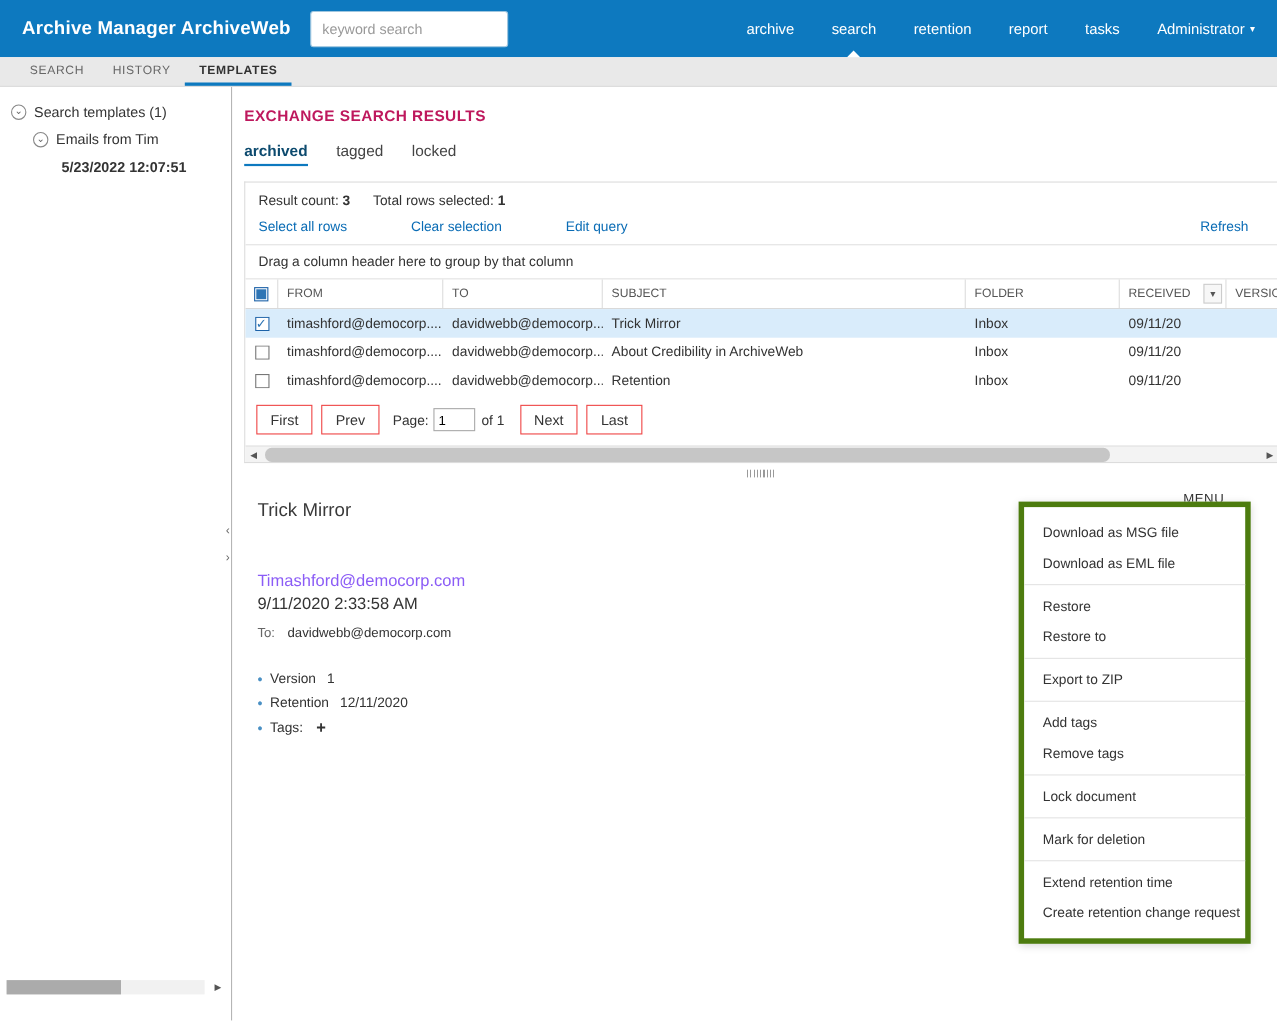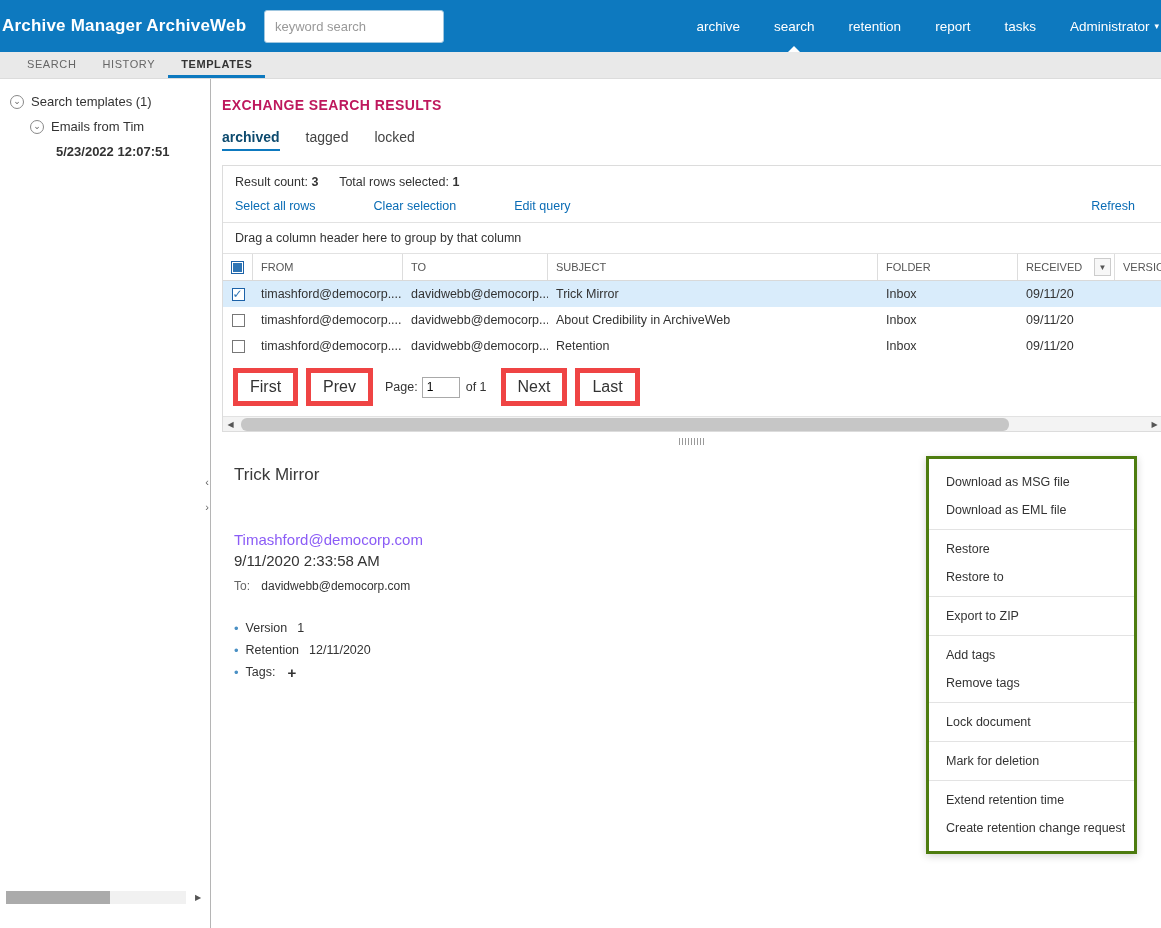--- a/index.html
+++ b/index.html
@@ -1,21 +1,21 @@
 <!DOCTYPE html>
 <html><head>
 <meta charset="utf-8">
 <style>
   * { margin:0; padding:0; box-sizing:border-box; }
   html,body { background:#fff; }
   body { font-family:"Liberation Sans","DejaVu Sans",sans-serif; font-size:13px; color:#333; }
   .page { position:relative; width:1161px; height:928px; overflow:hidden; background:#fff; }
 
   
-  .topbar { display:flex; align-items:center; height:52px; background:#0d79bf; padding:0 2px; }
+  .topbar { display:flex; align-items:center; height:52px; background:#0d79bf; padding:0 20px; }
   .app-title { color:#fff; font-size:17px; font-weight:700; width:262px; letter-spacing:.2px; }
   .kw-search { width:180px; height:33px; border:1px solid #9fc6df; border-radius:3px; padding:0 10px; font-size:13px; color:#333; outline:none; }
   .kw-search::placeholder { color:#999; }
   .topnav { margin-left:auto; display:flex; align-items:center; gap:34px; height:100%; }
   .nav-item { position:relative; display:flex; align-items:center; height:100%; color:#fff; font-size:13.5px; cursor:pointer; }
   .nav-item.active::after { content:""; position:absolute; bottom:0; left:50%; transform:translateX(-50%); border:6px solid transparent; border-bottom:6px solid #fff; border-top:none; }
   .caret { font-size:9px; margin-left:5px; color:#fff; }
 
   
   .tabbar { display:flex; align-items:stretch; height:27px; background:#e9e9e9; border-bottom:1px solid #dcdcdc; padding-left:14px; }
@@ -67,21 +67,21 @@
   .c-ver { width:80px; flex:0 0 80px; }
   .recv-drop { position:absolute; right:3px; top:4px; width:17px; height:18px; border:1px solid #ccc; background:#f7f7f7; font-size:8px; color:#555; display:flex; align-items:center; justify-content:center; cursor:pointer; }
 
   .cb { display:inline-block; width:13px; height:13px; border:1px solid #777; background:#fff; position:relative; cursor:pointer; }
   .cb.indet { border-color:#1c62a8; }
   .cb.indet::after { content:""; position:absolute; inset:1px; background:#2e75b5; }
   .cb.checked { border-color:#1c62a8; }
   .cb.checked::after { content:"✓"; position:absolute; left:0px; top:-2px; font-size:12px; font-weight:700; color:#2e75b5; }
 
   .pager { display:flex; align-items:center; padding:9px 10px 10px 10px; font-size:12.5px; }
-  .pg-btn { border:5px solid #ef4444; background:#fff; color:#333; font-size:16px; padding:5px 12px; margin-right:8px; cursor:pointer; font-family:inherit; }
+  .pg-btn { border:1px solid #ef4444; background:#fff; color:#333; font-size:13px; padding:5px 12px; margin-right:8px; cursor:pointer; font-family:inherit; }
   .pg-label { margin:0 4px 0 4px; color:#333; }
   .pg-input { width:38px; height:21px; border:1px solid #a9a9a9; padding:0 4px; font-size:12px; margin-right:6px; }
   .pg-of { margin-right:14px; }
 
   .main-hscroll { position:relative; width:939px; height:15px; background:#f3f3f3; border-top:1px solid #e2e2e2; }
   .main-hscroll .arrow { position:absolute; top:0; width:15px; height:15px; font-size:8px; color:#555; display:flex; align-items:center; justify-content:center; cursor:pointer; }
   .main-hscroll .arrow.left { left:0; }
   .main-hscroll .arrow.right { right:0; }
   .main-hscroll .thumb { position:absolute; left:18px; top:1px; height:13px; width:768px; background:#c6c6c6; border-radius:6px; }
 
@@ -97,21 +97,21 @@
   .detail-to { margin-top:10px; font-size:12px; color:#333; }
   .detail-to .to-label { color:#666; margin-right:8px; }
   .meta-list { margin-top:26px; font-size:12.5px; color:#333; }
   .meta-item { display:flex; align-items:center; height:18px; margin-bottom:4px; }
   .bullet { color:#4a90c4; font-size:13px; margin-right:7px; line-height:1; }
   .meta-key { margin-right:10px; }
   .meta-val {}
   .add-tag { font-size:15px; font-weight:700; color:#333; cursor:pointer; margin-left:2px; }
 
   
-  .ctx-menu { position:absolute; left:715px; top:377px; width:211px; background:#fff; border:3px solid #4d7c0f; box-shadow:0 2px 8px rgba(0,0,0,.18); padding:4px 0; z-index:20; }
+  .ctx-menu { position:absolute; left:715px; top:377px; width:211px; background:#fff; border:5px solid #4d7c0f; box-shadow:0 2px 8px rgba(0,0,0,.18); padding:4px 0; z-index:20; }
   .ctx-group { padding:5px 0; }
   .ctx-group + .ctx-group { border-top:1px solid #e3e3e3; }
   .ctx-item { padding:7px 17px; font-size:12.5px; color:#333; cursor:pointer; white-space:nowrap; }
 </style>
 </head>
 <body>
 
 <div class="page">
 
   <header class="topbar">

